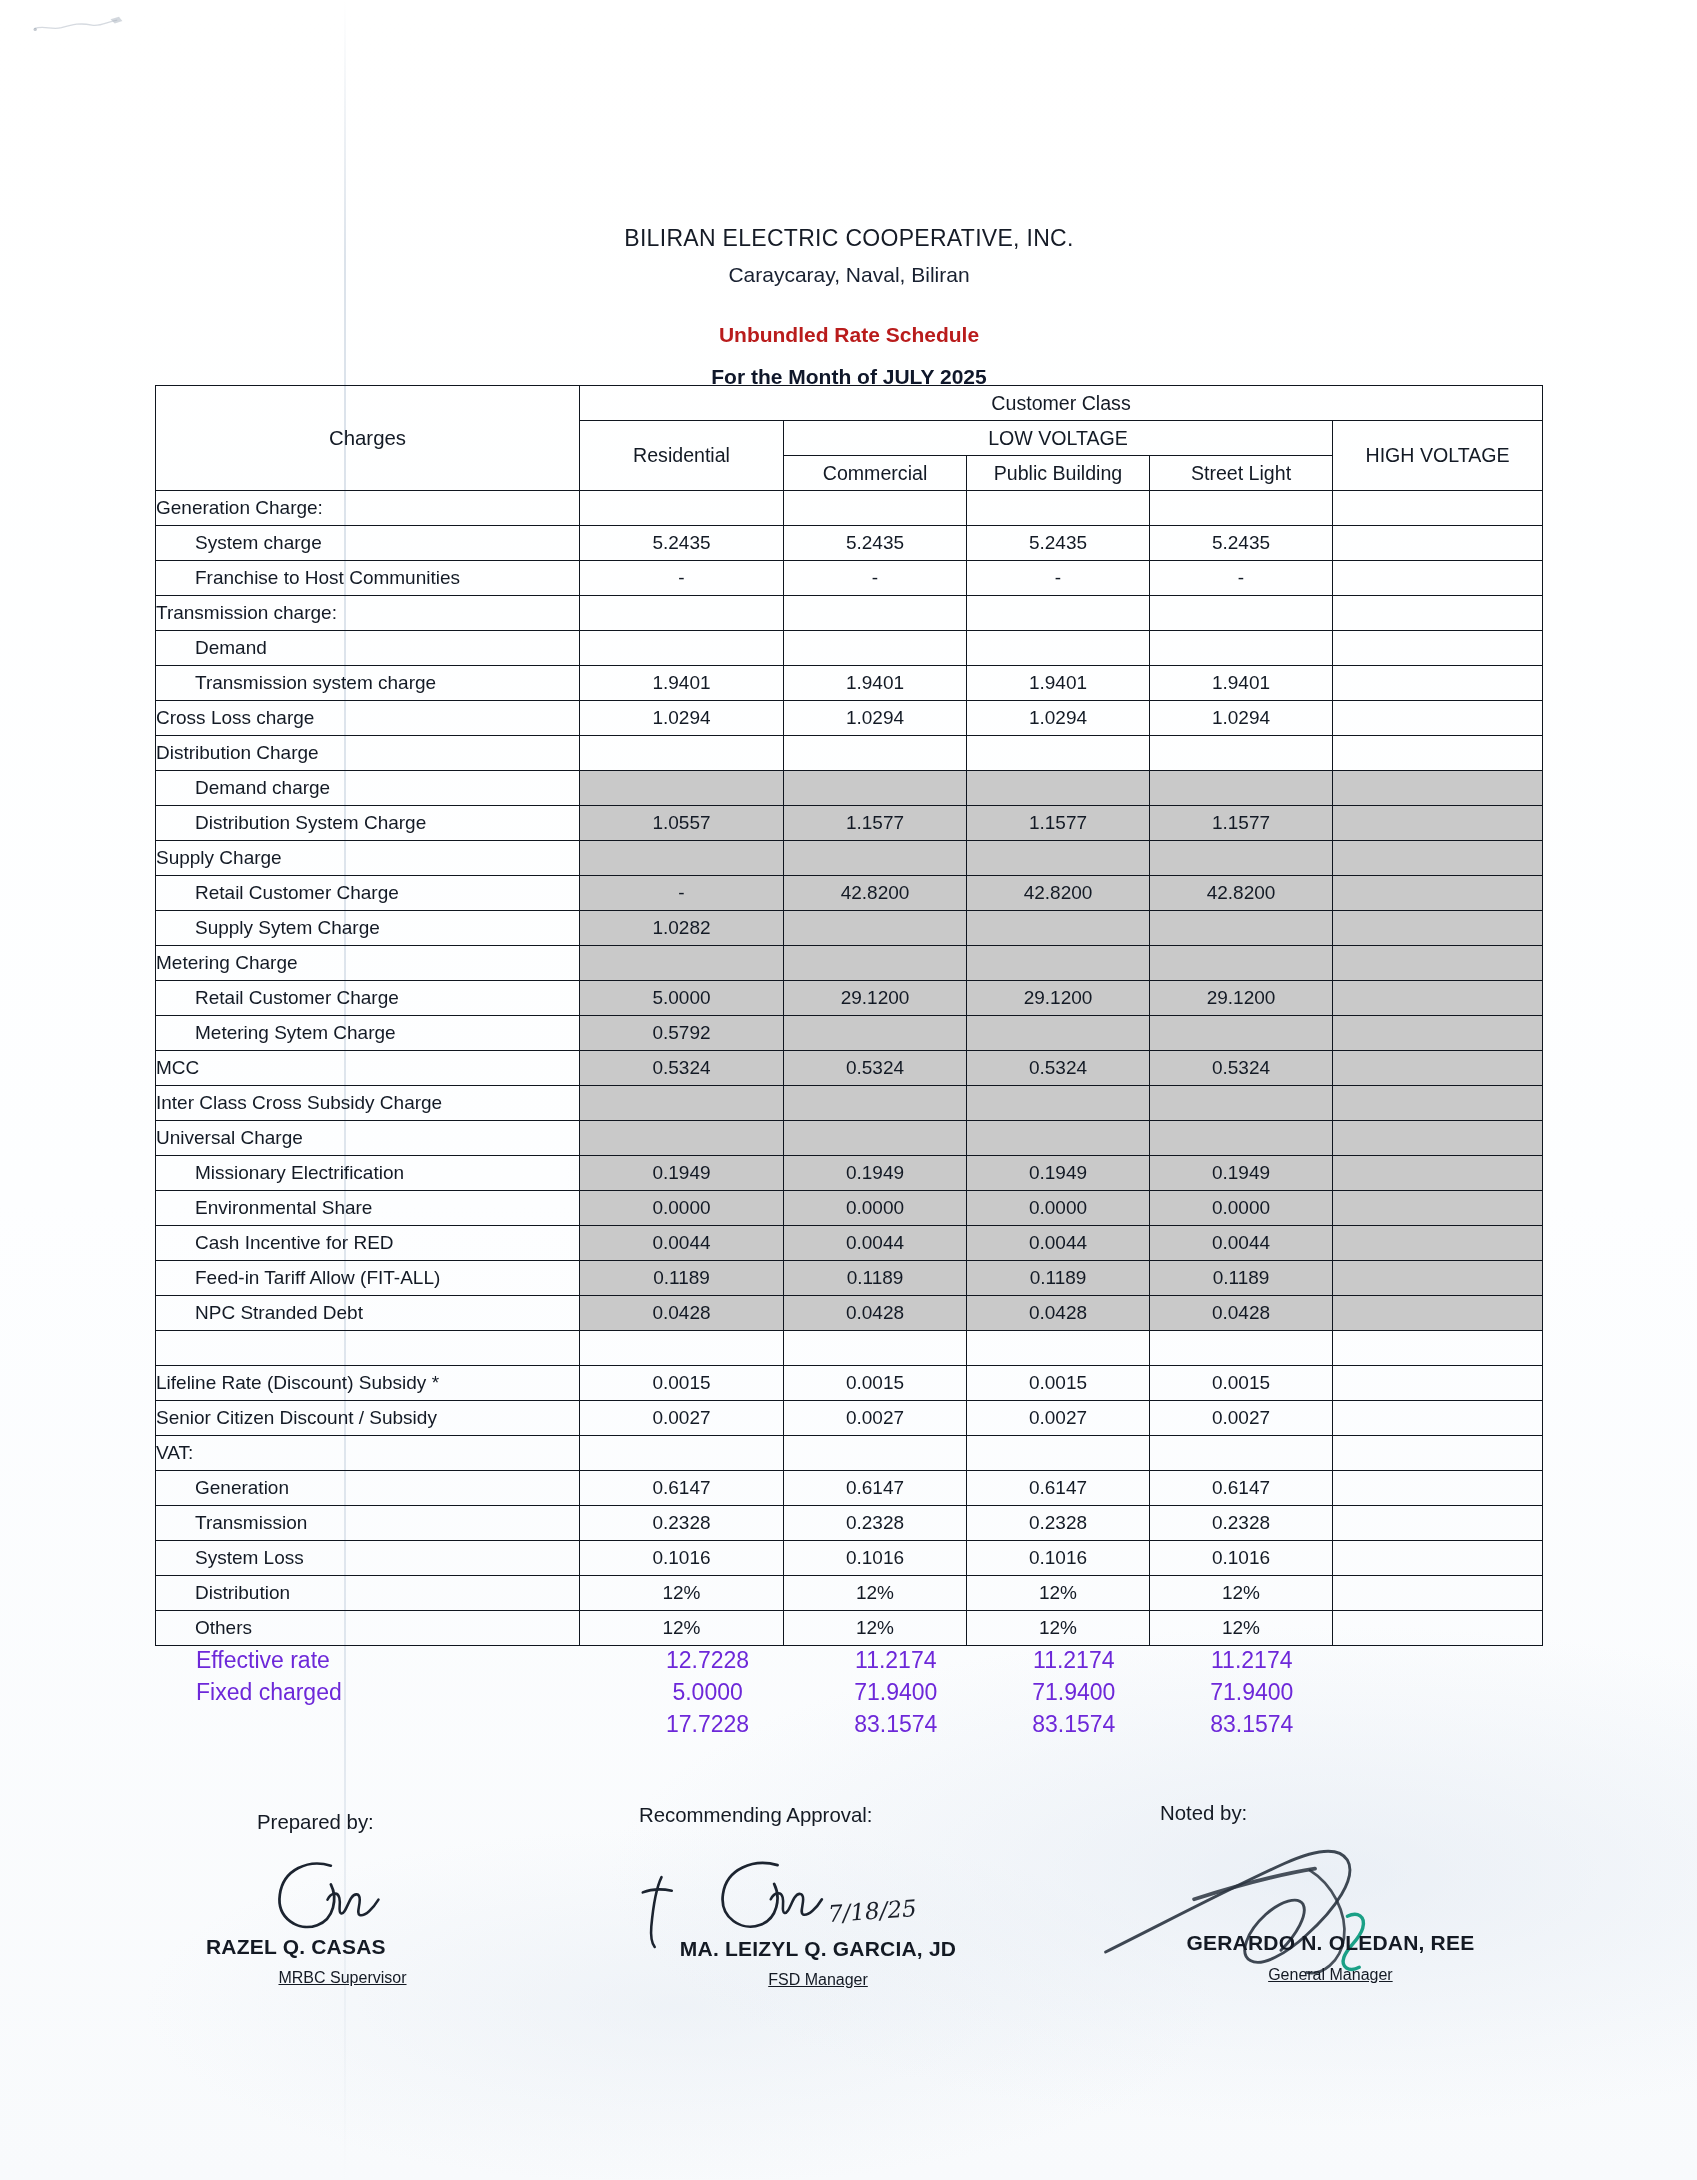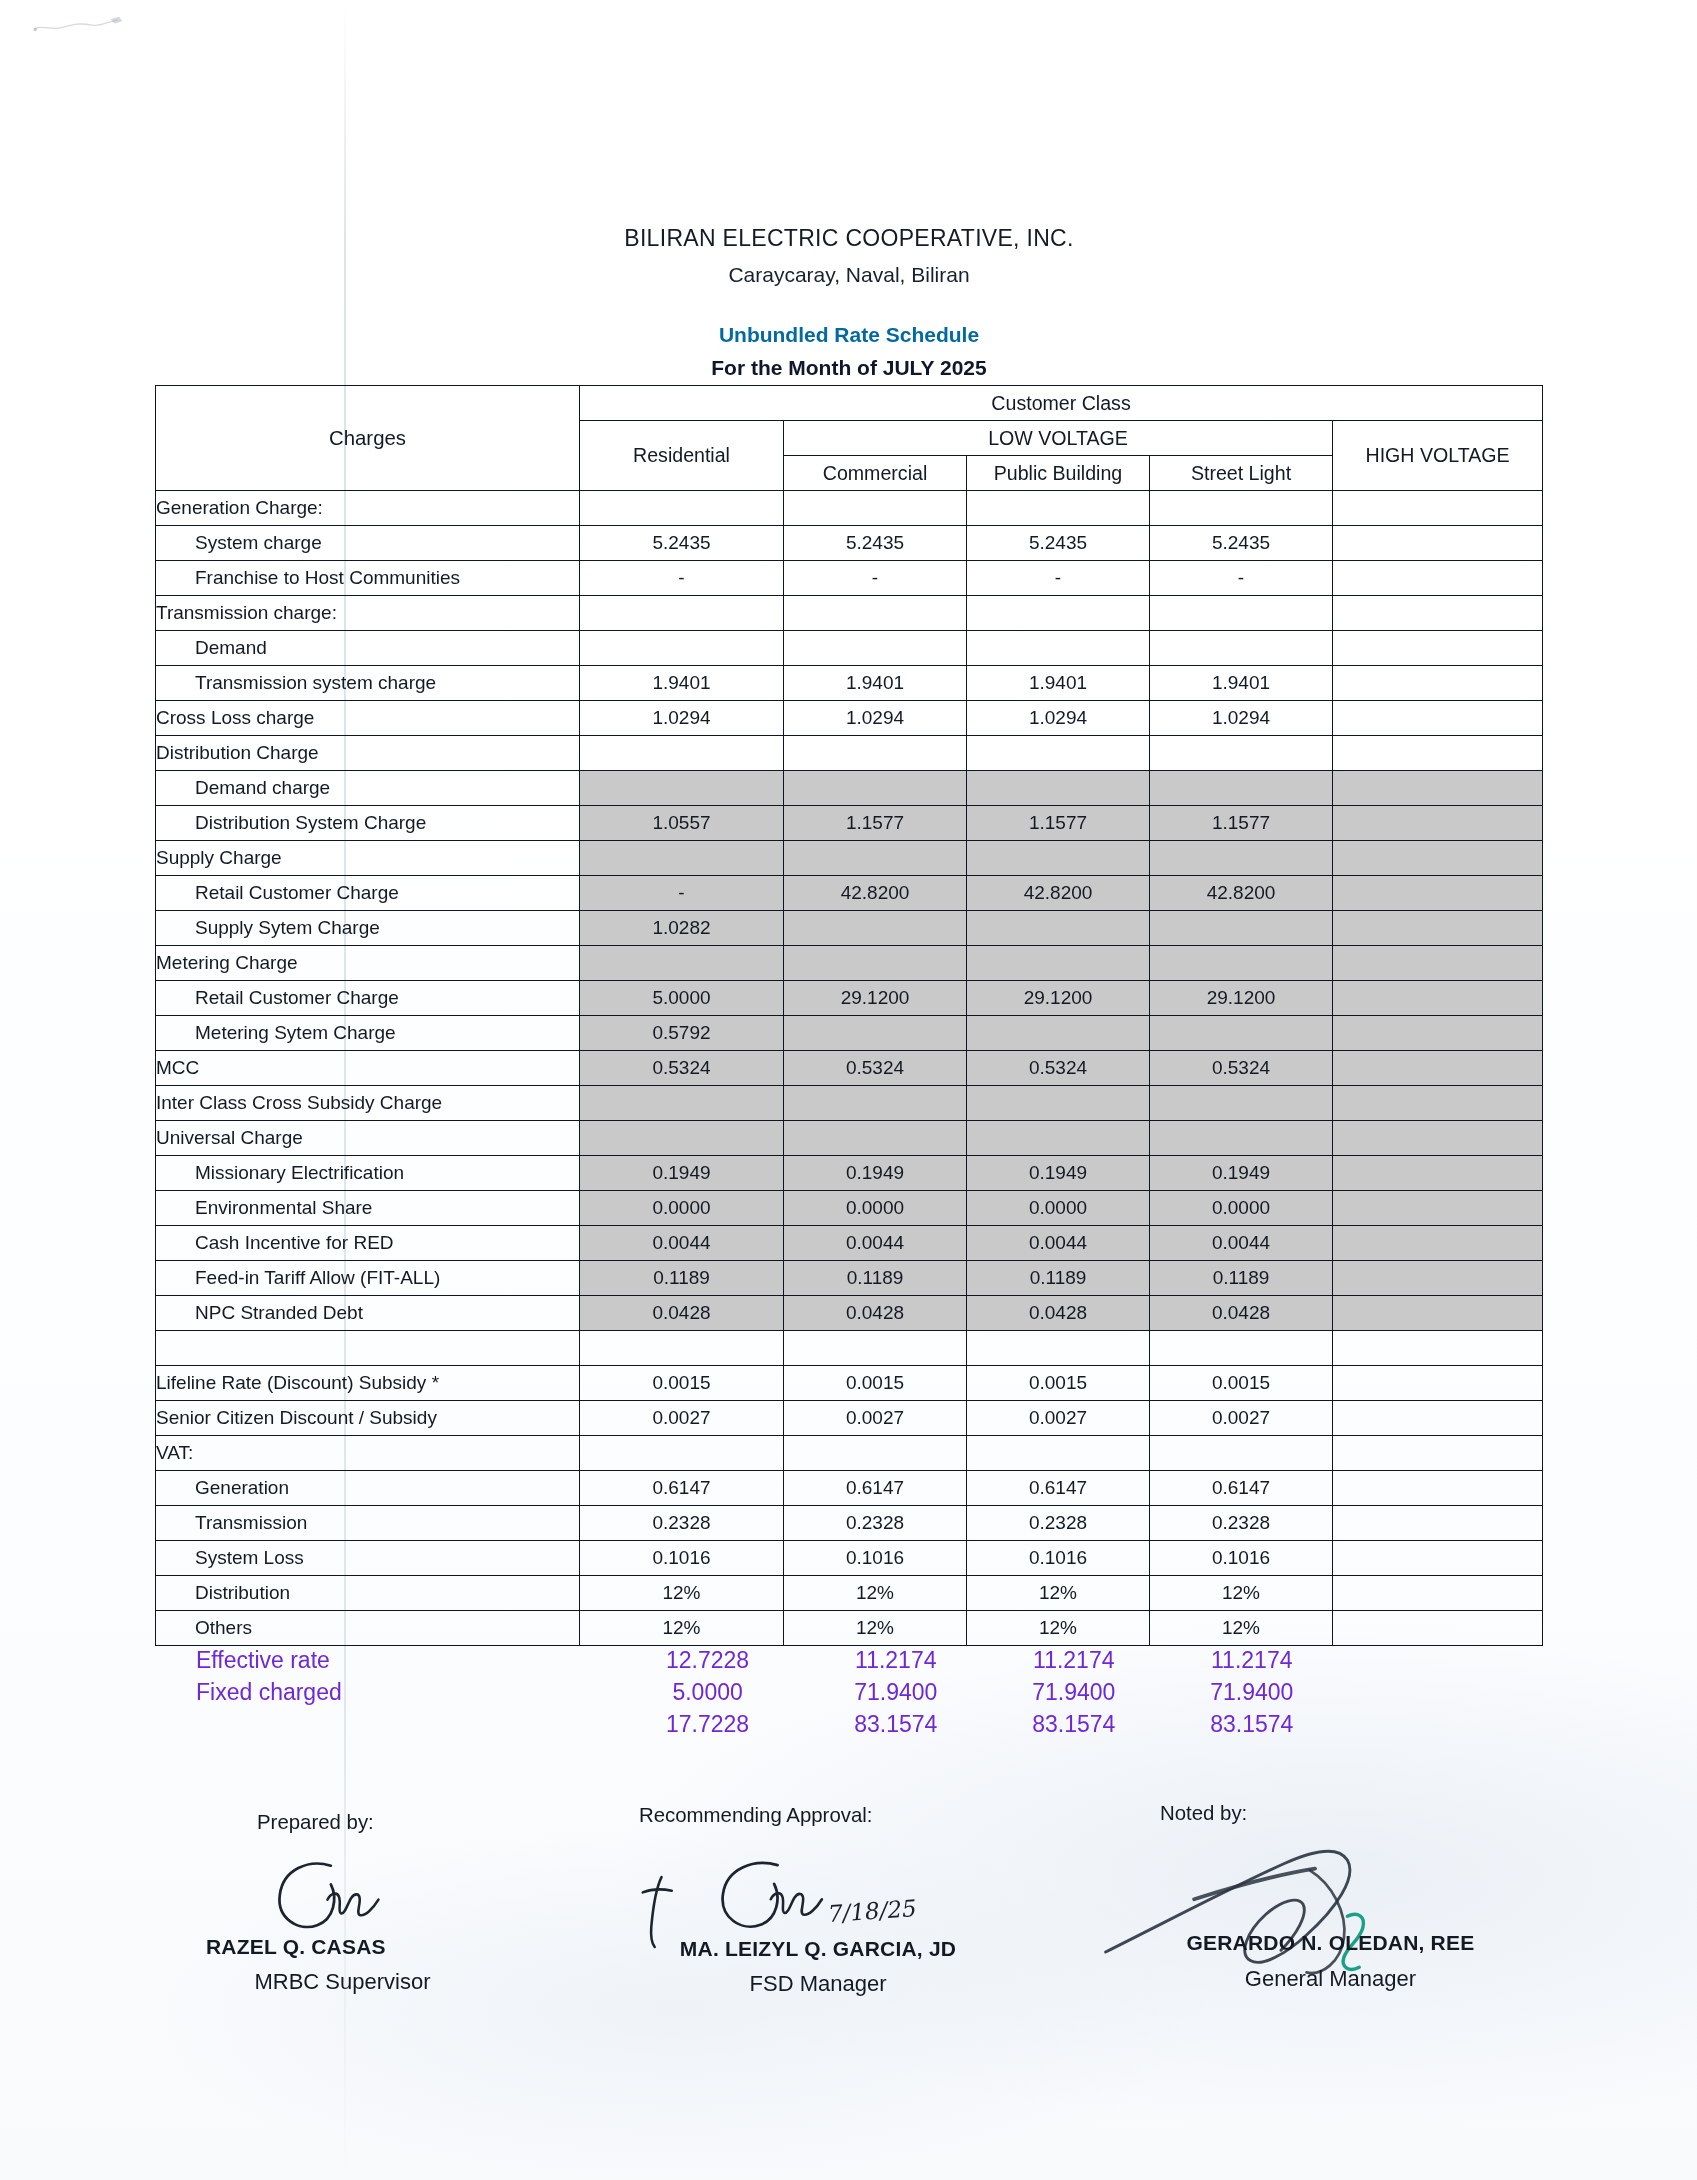--- a/index.html
+++ b/index.html
@@ -51,22 +51,22 @@
     margin-top: 34px;
   }
   .org-address {
     font-size: 21px;
     color: #182030;
     margin-bottom: 36px;
   }
   .doc-title {
     font-size: 21px;
     font-weight: bold;
-    color: #0369a1;
-    margin-bottom: 9px;
+    color: #b91c1c;
+    margin-bottom: 18px;
   }
   .doc-subtitle {
     font-size: 21px;
     font-weight: bold;
     color: #0f172a;
   }
 
   
   .rate-table-wrap {
     position: absolute;
@@ -140,21 +140,21 @@
     font-size: 20.4px;
     color: #141a24;
   }
   .sig-caption { white-space: nowrap; }
   .sig-name {
     font-weight: bold;
     font-size: 21px;
     white-space: nowrap;
     letter-spacing: 0.2px;
   }
-  .sig-role { font-size: 22px; white-space: nowrap; }
+  .sig-role { font-size: 16px; white-space: nowrap; text-decoration: underline; }
   .sig-art { position: absolute; pointer-events: none; }
   .sig-date {
     position: absolute;
     font-size: 23px;
     color: #1a1f2a;
     font-family: "DejaVu Serif", serif;
     font-style: italic;
     transform: rotate(-4deg);
     white-space: nowrap;
   }

